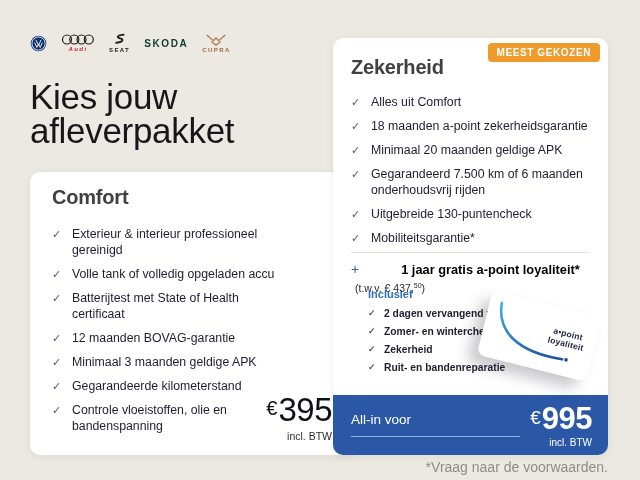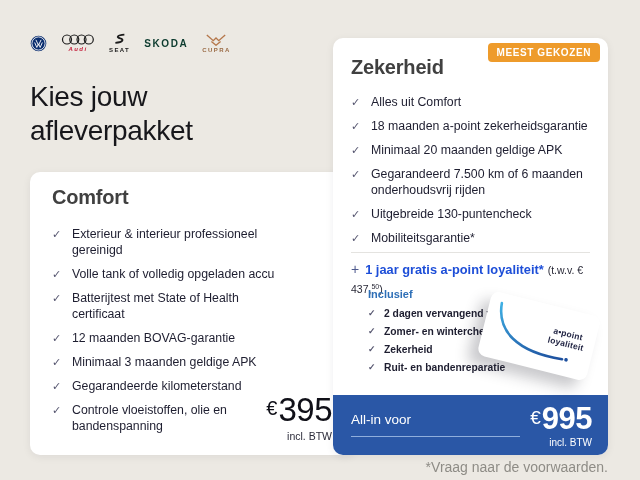--- a/index.html
+++ b/index.html
@@ -12,21 +12,21 @@
   }
   
   .brands{position:absolute;left:30px;top:33px;display:flex;align-items:center;gap:14px;}
   .brand{display:flex;flex-direction:column;align-items:center;gap:1px;}
   .brand .sub{font-size:6px;font-weight:700;letter-spacing:1.4px;line-height:6px;}
   .audi-sub{color:#C4203C;font-style:italic;letter-spacing:.2px;}
   .seat-sub{color:#1b1b1b;}
   .cupra-sub{color:#9A6A44;}
   .skoda-word{font-size:10px;font-weight:700;letter-spacing:1.6px;color:#0C3B2E;}
   
-  .heading{position:absolute;left:30px;top:80px;font-size:28px;line-height:34px;
+  .heading{position:absolute;left:30px;top:80px;font-size:35px;line-height:34px;
     font-weight:500;letter-spacing:-.3px;color:#17171B;}
   
   .card{position:absolute;background:#fff;border-radius:10px;
     box-shadow:0 2px 8px rgba(30,30,40,.07);}
   .card h2{margin:0;font-size:20px;font-weight:700;color:#404040;letter-spacing:-.2px;}
   .feat{list-style:none;margin:0;padding:0;}
   .feat li{display:flex;align-items:flex-start;margin-bottom:8px;
     font-size:12.3px;line-height:16px;color:#1E1E30;font-weight:500;}
   .chk{flex:0 0 13px;margin-right:7px;color:#54546E;font-size:11px;line-height:16px;}
   .chk::before{content:"\2713";}
@@ -44,21 +44,21 @@
   .zeker{left:333px;top:38px;width:275px;height:417px;}
   .badge{position:absolute;top:5px;right:8px;background:#EE9B2B;color:#fff;
     font-size:10px;font-weight:700;letter-spacing:.6px;padding:4px 9px;border-radius:4px;}
   .zeker h2{position:absolute;left:18px;top:18px;}
   .zeker .feat{position:absolute;left:18px;top:56px;width:244px;}
   .zeker .feat li .txt{max-width:226px;}
   .divider{position:absolute;left:18px;right:18px;top:214px;border:0;border-top:1px solid #E4E3E0;margin:0;}
   .addon{position:absolute;left:18px;top:224px;width:244px;font-size:12.8px;line-height:15px;}
   .plus{color:#4E5A8E;font-size:14px;font-weight:500;margin-right:6px;}
   .plus::before{content:"+";}
-  .addon .lbl{font-weight:700;color:#1d4ed8;}
+  .addon .lbl{font-weight:700;color:#000000;margin-left:36px;}
   .addon .note{font-size:10.5px;color:#2A2A38;margin-left:4px;}
   .addon .note sup{font-size:7px;}
   .inclusief{position:absolute;left:35px;top:250px;}
   .inclusief .ttl{font-size:11px;font-weight:700;color:#2E6FB7;margin-bottom:7px;}
   .sub-feat{list-style:none;margin:0;padding:0;}
   .sub-feat li{display:flex;align-items:flex-start;margin-bottom:5px;
     font-size:10.3px;line-height:13px;font-weight:600;color:#1E1E30;}
   .sub-feat .chk{flex:0 0 11px;font-size:9px;line-height:13px;margin-right:5px;}
   
   .loyalty{position:absolute;left:150px;top:265px;width:112px;height:66px;

